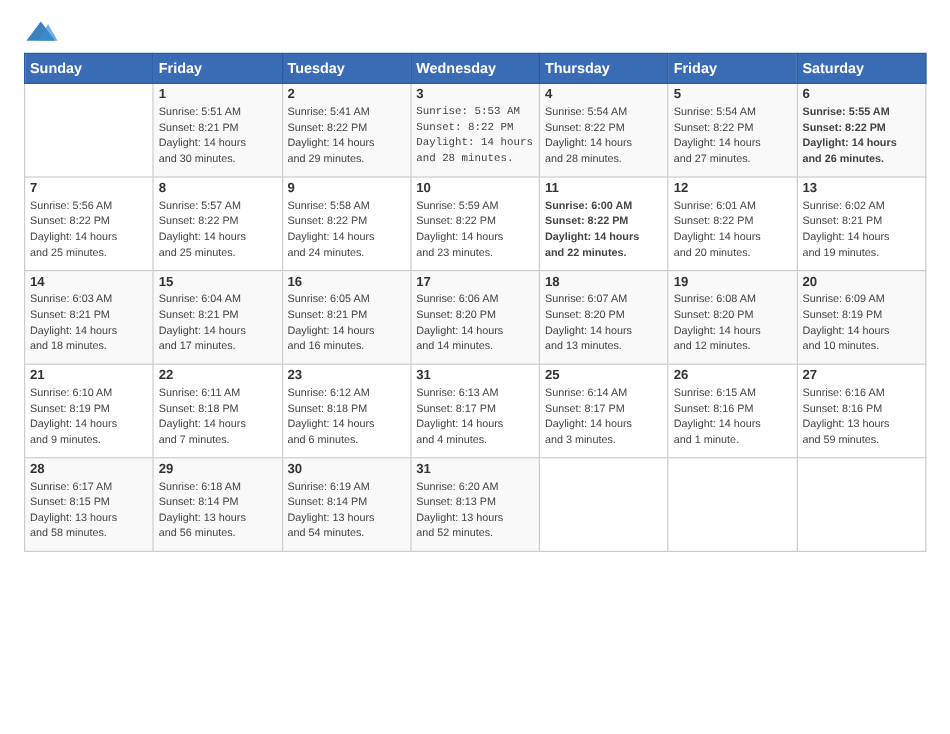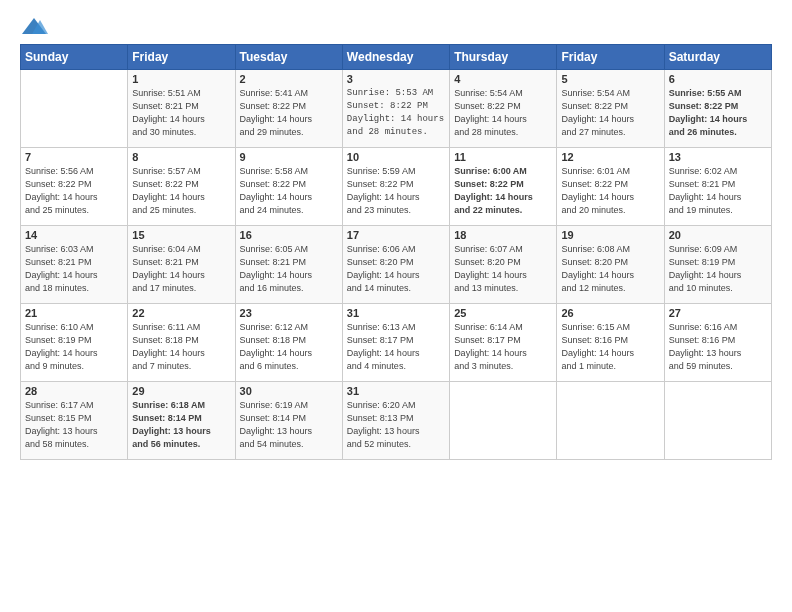--- a/index.html
+++ b/index.html
@@ -332,21 +332,21 @@
         <tr>
           <td>
             <span class="day-number">28</span>
             <div class="cell-content" style="white-space: pre-line;">Sunrise: 6:17 AM
 Sunset: 8:15 PM
 Daylight: 13 hours
 and 58 minutes.</div>
           </td>
           <td>
             <span class="day-number">29</span>
-            <div class="cell-content" style="white-space: pre-line; font-weight: bold;">Sunrise: 6:18 AM
+            <div class="cell-content" style="white-space: pre-line;">Sunrise: 6:18 AM
 Sunset: 8:14 PM
 Daylight: 13 hours
 and 56 minutes.</div>
           </td>
           <td>
             <span class="day-number">30</span>
             <div class="cell-content" style="white-space: pre-line;">Sunrise: 6:19 AM
 Sunset: 8:14 PM
 Daylight: 13 hours
 and 54 minutes.</div>

